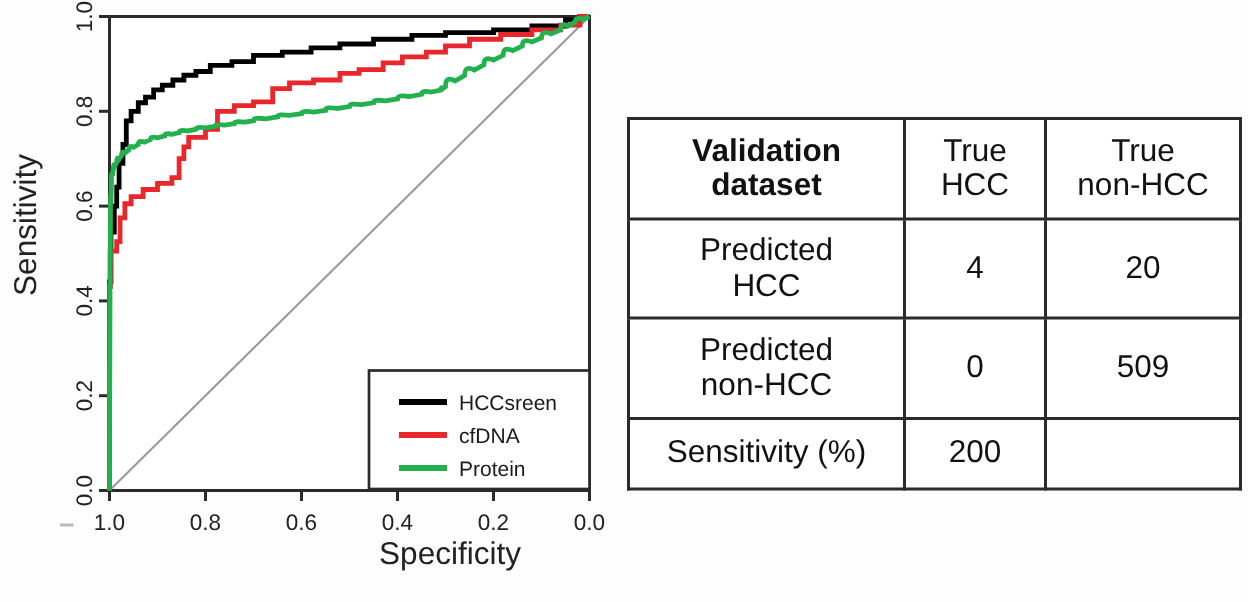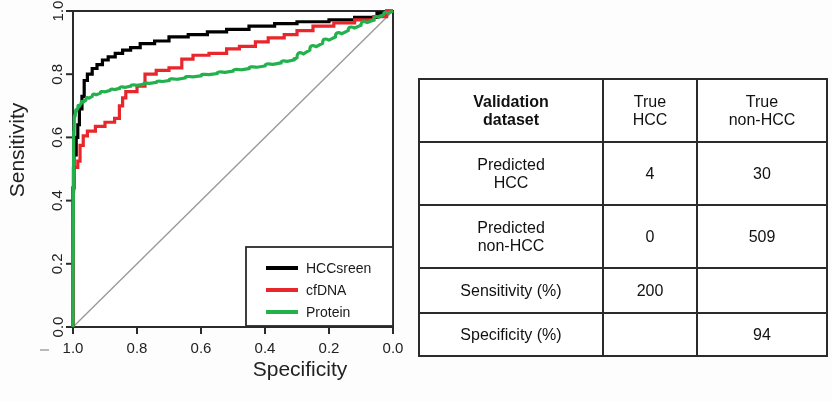--- a/index.html
+++ b/index.html
@@ -37,21 +37,21 @@
   table.vtab{
     border-collapse:collapse;
     width:390px;height:249px;
     table-layout:fixed;
     background:#fff;
   }
   table.vtab td{
     border:2px solid #2b2b2b;
     text-align:center;
     vertical-align:middle;
-    font-size:16px;
+    font-size:21px;
     line-height:1.12;
     color:#111;
     font-family:"Liberation Sans", sans-serif;
     padding:1px 2px;
   }
   td.c0{width:178px;}
   td.c1{width:88px;}
   td.c2{width:124px;}
   td.hdr{font-weight:bold;}
   .r1{height:59px;}
@@ -152,40 +152,35 @@
             <div>non-HCC</div>
           </td>
         </tr>
 
         <tr>
           <td class="c0 r2">
             <div>Predicted</div>
             <div>HCC</div>
           </td>
           <td class="c1 r2">4</td>
-          <td class="c2 r2">30</td>
+          <td class="c2 r2">20</td>
         </tr>
 
         <tr>
           <td class="c0 r3">
             <div>Predicted</div>
             <div>non-HCC</div>
           </td>
           <td class="c1 r3">0</td>
           <td class="c2 r3">509</td>
         </tr>
 
         <tr>
           <td class="c0 r4 lft">Sensitivity (%)</td>
           <td class="c1 r4">200</td>
           <td class="c2 r4"></td>
         </tr>
 
-        <tr>
-          <td class="c0 r5 lft">Specificity (%)</td>
-          <td class="c1 r5"></td>
-          <td class="c2 r5">94</td>
-        </tr>
       </tbody>
     </table>
   </div>
 
 </div>
 
 </body></html>

